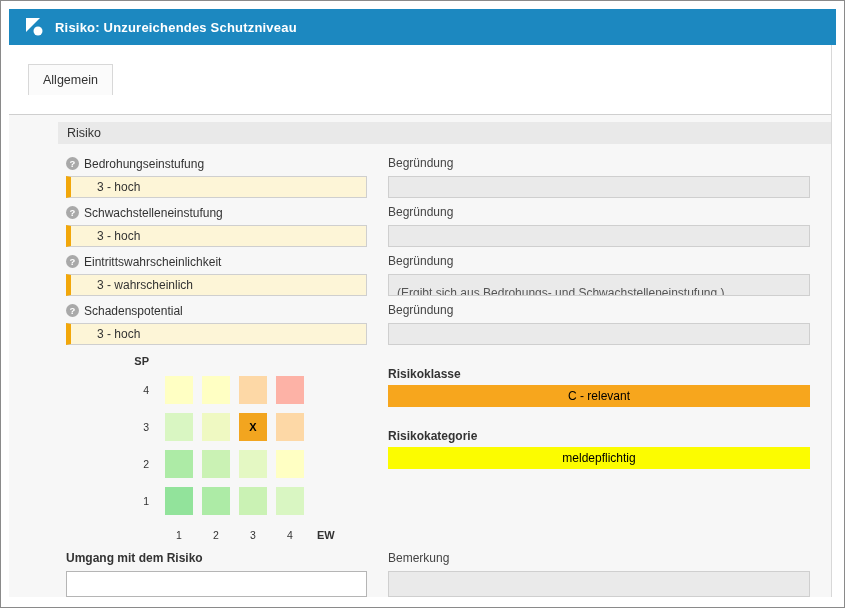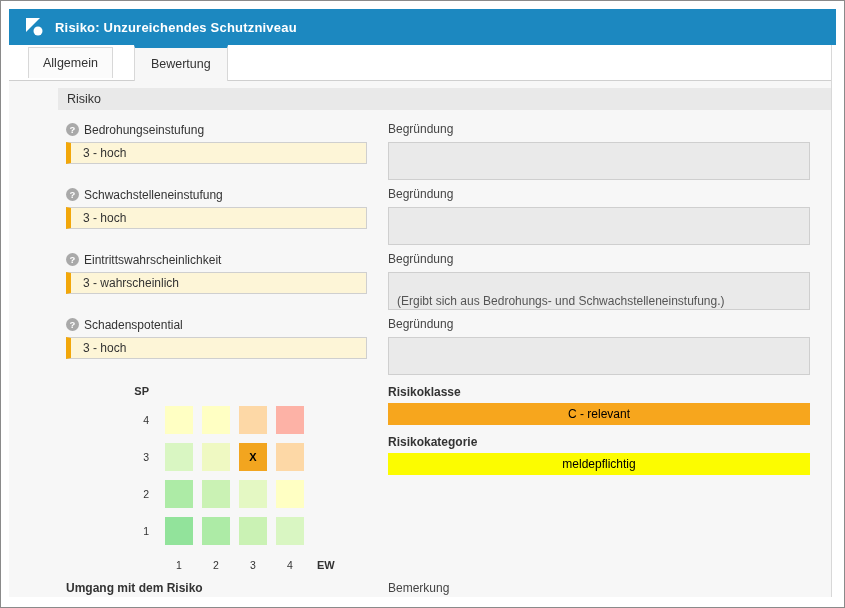--- a/index.html
+++ b/index.html
@@ -33,38 +33,38 @@
   .section-body{padding:5px 21px 0 8px;}
 
   .frow{display:flex;gap:21px;}
   .col-left{width:301px;flex:none;}
   .col-right{flex:1;min-width:0;}
 
   .field-label{display:flex;align-items:center;gap:5px;font-size:12px;color:#333;margin:7px 0 5px;height:15px;}
   .help-icon{width:13px;height:13px;border-radius:50%;background:#a9a9a9;color:#fff;font-size:9.5px;font-weight:bold;
              display:flex;align-items:center;justify-content:center;flex:none;}
   .value-input{height:22px;line-height:20px;box-sizing:border-box;background:#fdf5d7;border:1px solid #cfcfcf;
-               border-left:5px solid #f2a70a;padding:0 12px;font-size:12px;color:#333;white-space:nowrap;overflow:hidden;}
+               border-left:5px solid #f2a70a;padding:0 26px;font-size:12px;color:#333;white-space:nowrap;overflow:hidden;}
   .reason-label{font-size:12px;color:#444;margin:7px 0 5px;height:15px;line-height:15px;}
   .reason-input{height:22px;line-height:20px;box-sizing:border-box;background:#eaeaea;border:1px solid #cfcfcf;
-                padding:18px 8px;font-size:12px;color:#555;white-space:nowrap;overflow:hidden;}
+                padding:8px 8px;font-size:12px;color:#555;white-space:nowrap;overflow:hidden;}
 
   
   .matrix{margin:6px 0 0 64px;display:grid;grid-template-columns:26px repeat(4,28px) 32px;
           grid-template-rows:16px repeat(4,28px) 18px;gap:9px;width:max-content;font-size:10.5px;color:#333;}
   .m-cell{display:flex;align-items:center;justify-content:center;font-size:11px;color:#333;}
   .m-cell.marked{font-weight:bold;color:#000;}
   .m-rowlabel{display:flex;align-items:center;justify-content:flex-end;padding-right:7px;box-sizing:border-box;}
   .m-collabel{display:flex;align-items:flex-end;justify-content:center;padding-bottom:1px;box-sizing:border-box;}
   .m-axis{font-weight:bold;font-size:11px;}
   .m-axis.y{align-items:flex-end;}
   .m-axis.x{justify-content:flex-start;padding-left:4px;}
 
   
-  .bar-label{font-size:12px;font-weight:bold;color:#333;margin:10px 0 4px;}
+  .bar-label{font-size:12px;font-weight:bold;color:#333;margin:22px 0 4px;}
   .risk-bar{height:22px;line-height:22px;text-align:center;font-size:12px;color:#000;white-space:nowrap;overflow:hidden;}
 
   
   .bottom-label{font-weight:bold;font-size:12px;color:#333;margin:9px 0 5px;height:15px;line-height:15px;}
   .reason-label.bottom{margin-top:9px;}
   .partial-input{height:26px;box-sizing:border-box;border:1px solid #b5b5b5;background:#fff;}
   .partial-input.gray{background:#eaeaea;border-color:#cfcfcf;}
 </style>
 </head>
 <body>
@@ -76,21 +76,20 @@
       <polygon points="3,2 17,2 3,16" fill="#ffffff"></polygon>
       <circle cx="15" cy="15" r="4.5" fill="#ffffff"></circle>
     </svg>
     <span class="titlebar-title">Risiko: Unzureichendes Schutzniveau</span>
   </div>
 
   <div class="main">
 
     <div class="tabstrip">
       <div class="tab">Allgemein</div>
-      <div class="tab active">Bewertung</div>
     </div>
 
 
     <div class="section">
       <div class="section-header">Risiko</div>
       <div class="section-body">
 
         <div class="frow">
           <div class="col-left">
             <div class="field-label">

